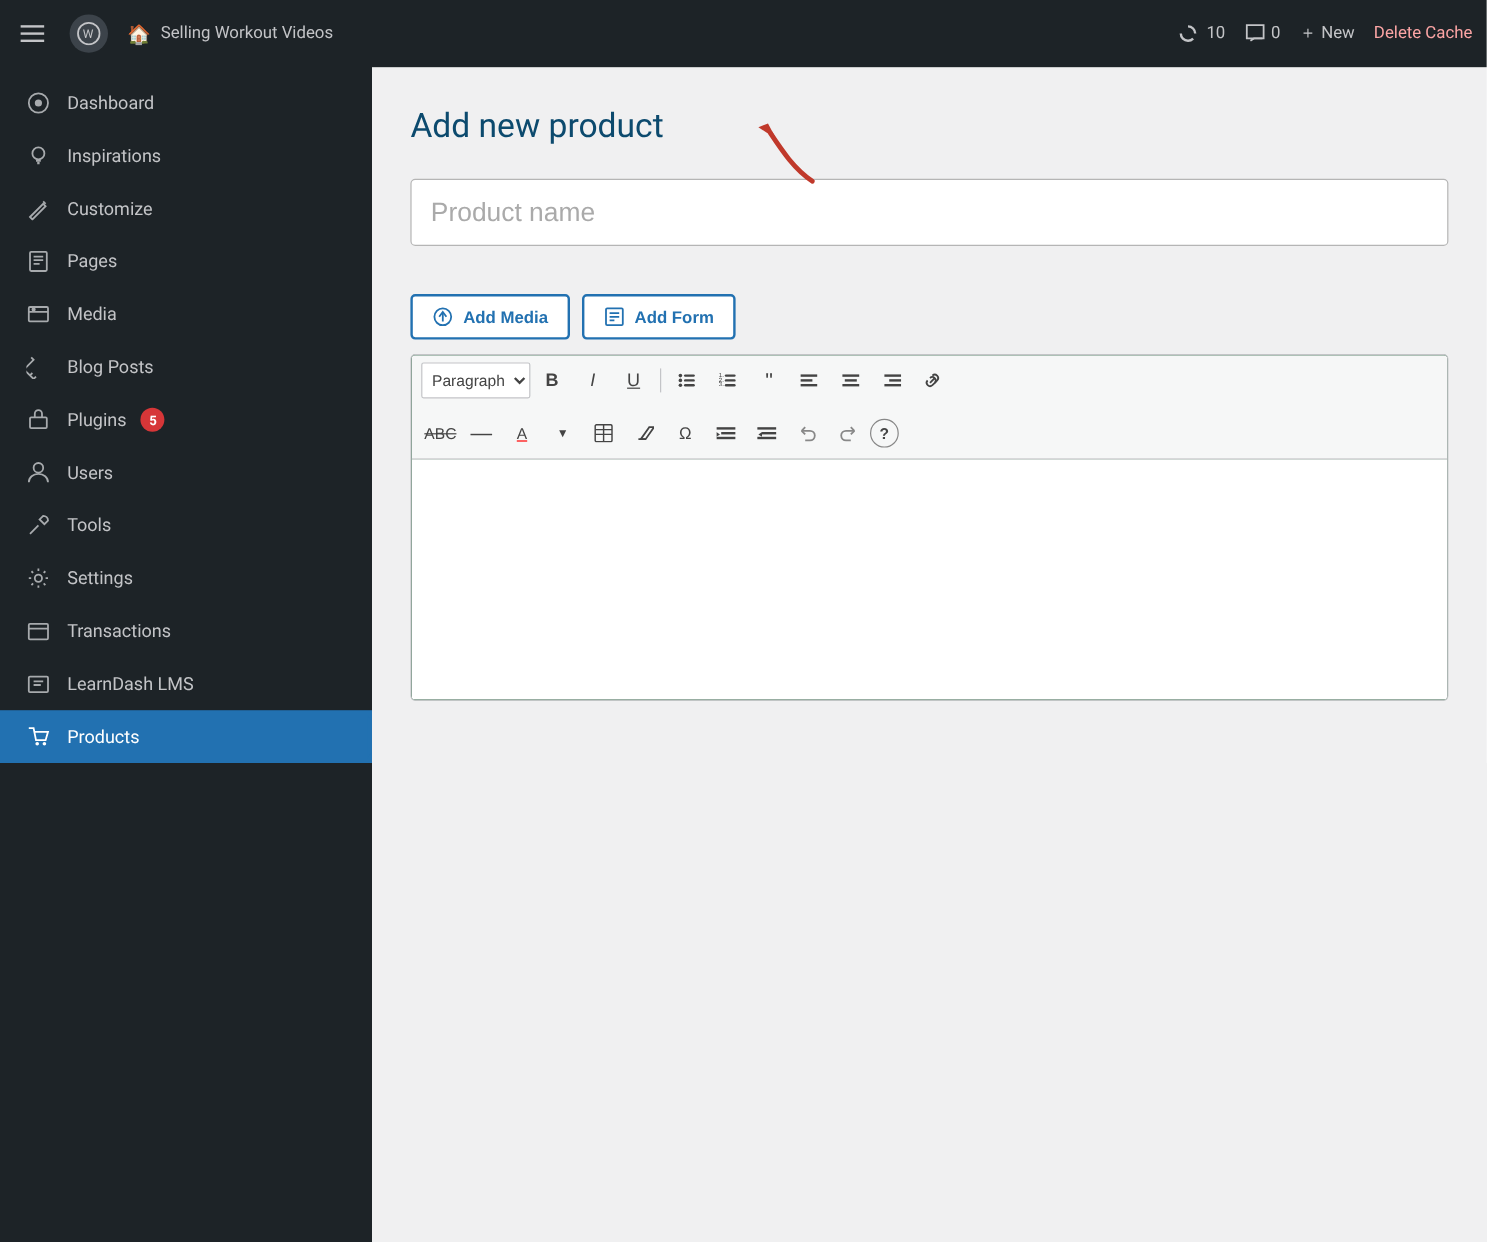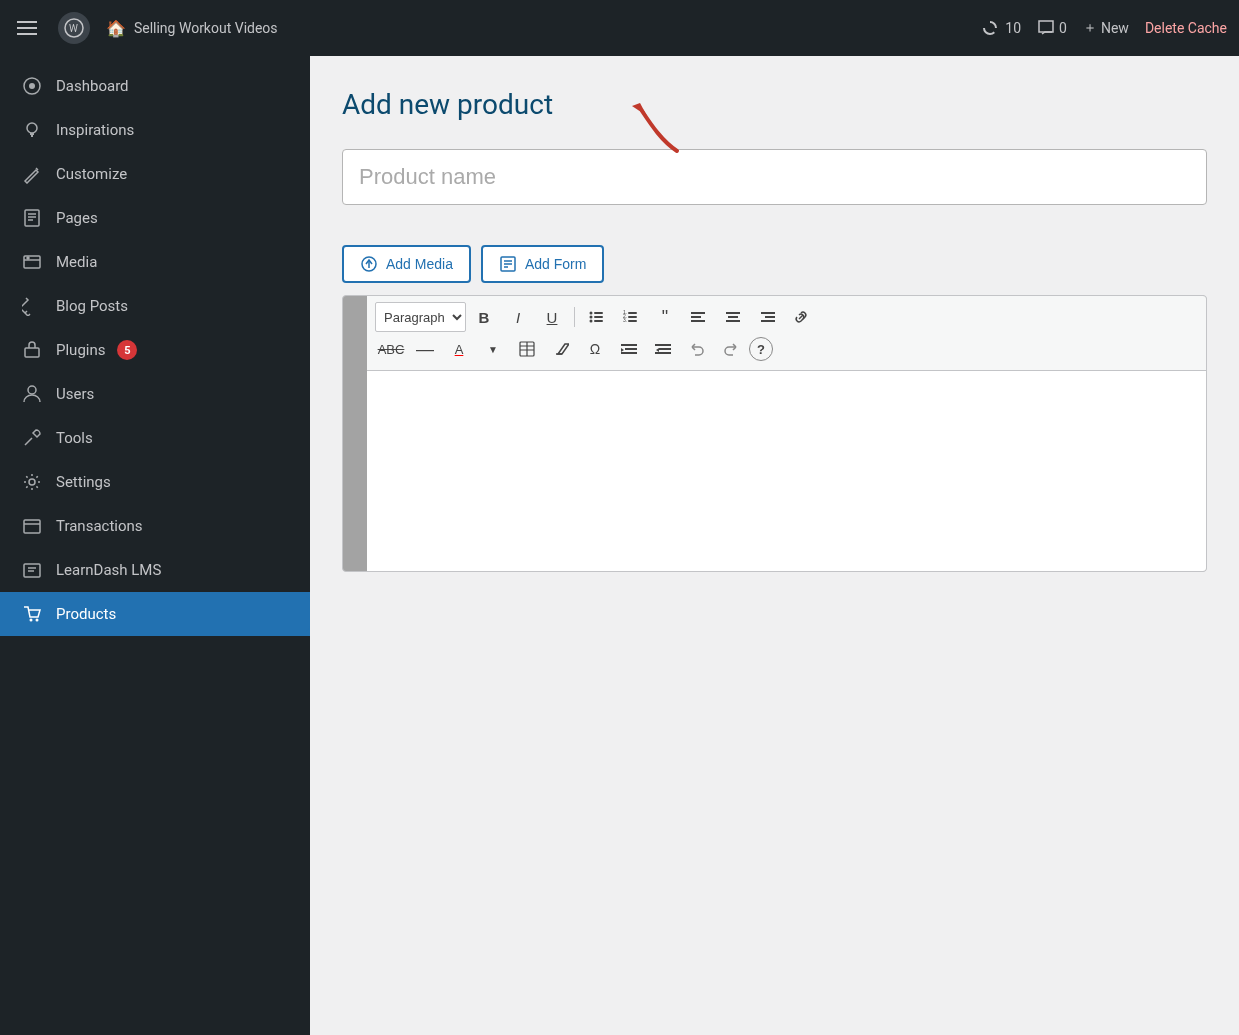--- a/index.html
+++ b/index.html
@@ -188,30 +188,29 @@
       display: flex;
       align-items: center;
       gap: 8px;
       padding: 8px 16px;
       border: 2px solid #2271b1;
       border-radius: 4px;
       background: #fff;
       color: #2271b1;
       font-size: 14px;
       cursor: pointer;
-      font-weight: 400;
+      font-weight: 700;
     }
 
     
     .editor-container {
       border: 1px solid #c3c4c7;
       border-radius: 4px;
-      background: #a3a3a3;
+      background: #14532d;
       overflow: hidden;
-      padding-left: 24px;
     }
     .editor-toolbar {
       background: #f6f7f7;
       border-bottom: 1px solid #c3c4c7;
       padding: 6px 8px;
       display: flex;
       align-items: center;
       gap: 2px;
       flex-wrap: wrap;
     }
@@ -514,21 +513,21 @@
             </button>
             <button class="editor-btn">
               <svg width="16" height="16" viewBox="0 0 16 16" fill="none" stroke="#444" stroke-width="1.5">
                   <path d="M6 10l4-4"></path>
                   <path d="M4 8a2.83 2.83 0 0 0 4 4l2-2a2.83 2.83 0 0 0-4-4"></path>
                   <path d="M8 4a2.83 2.83 0 0 1 4 4l-2 2"></path>
                 </svg>
             </button>
           </div>
 
-          <div class="editor-toolbar-row" style="margin-top:0;">
+          <div class="editor-toolbar-row" style="margin-top:12px;">
             <button class="editor-btn" style="text-decoration:line-through; font-size:13px;">ABC</button>
             <button class="editor-btn" style="font-size:18px;">—</button>
             <button class="editor-btn" style="font-size:13px; text-decoration: underline; text-decoration-color: red;">A</button>
             <button class="editor-btn" style="font-size:10px;">▼</button>
             <button class="editor-btn">
               <svg width="16" height="16" viewBox="0 0 16 16" fill="none" stroke="#444" stroke-width="1.2">
                   <rect x="1" y="1" width="14" height="14" rx="1"></rect>
                   <path d="M1 5h14M1 9h14M8 1v14"></path>
                 </svg>
             </button>

